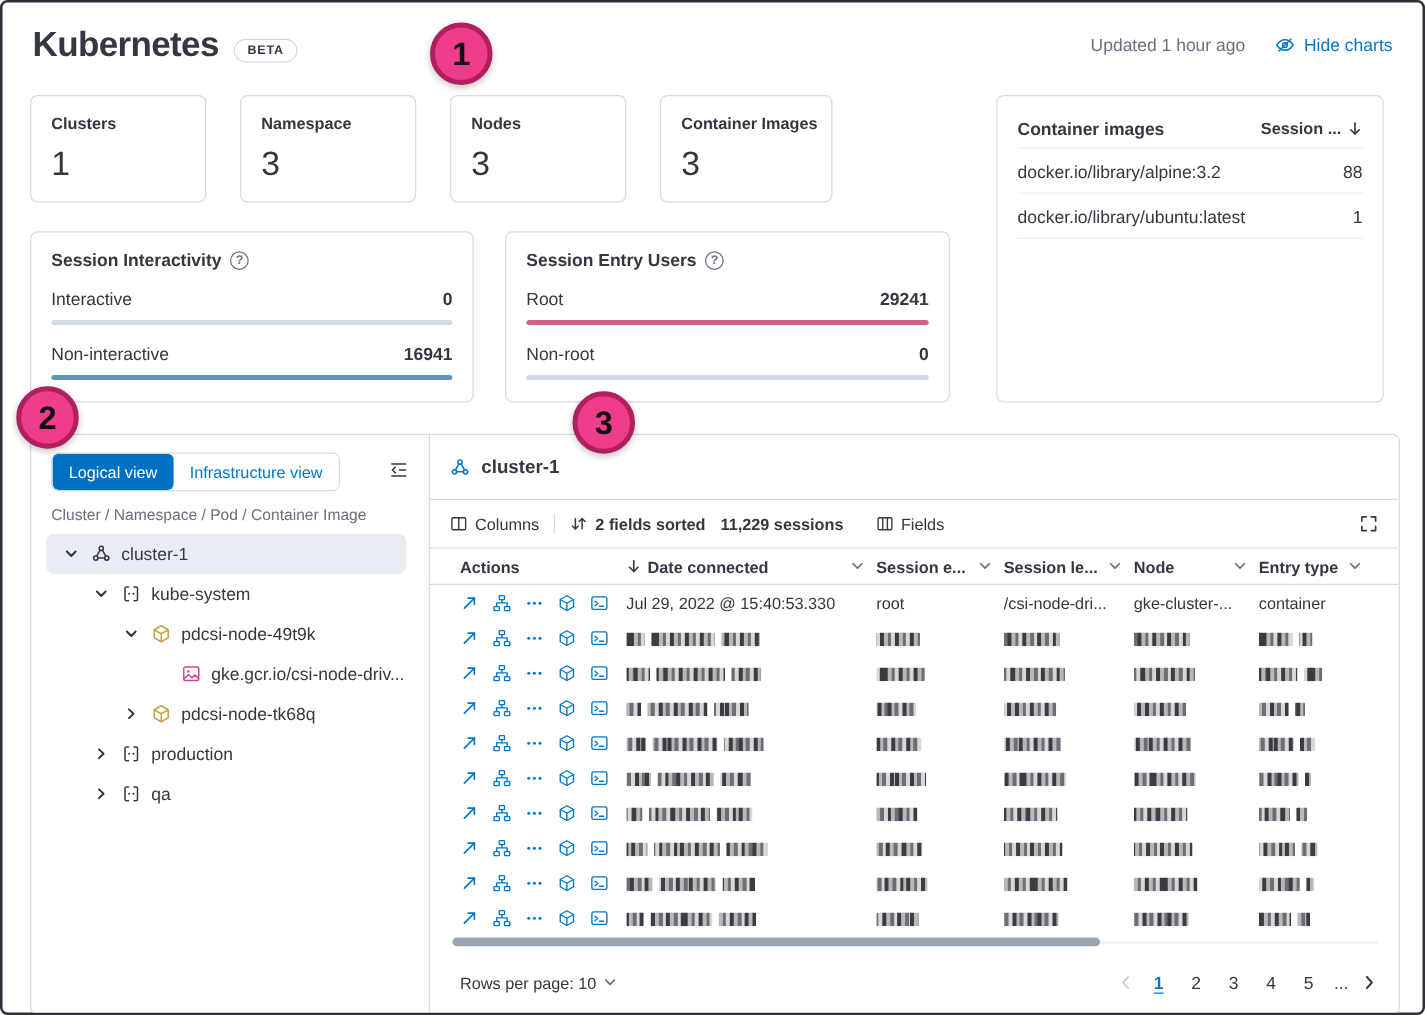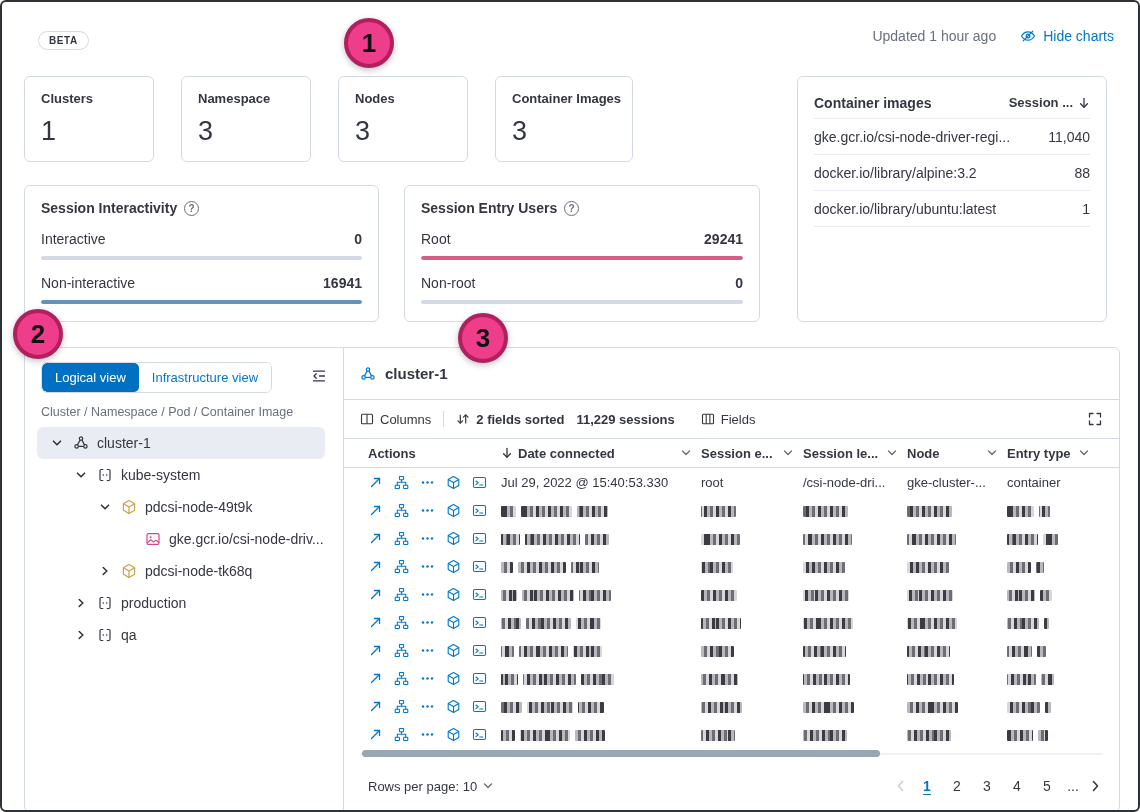--- a/index.html
+++ b/index.html
@@ -15,21 +15,21 @@
   .title { font-size: 28px; font-weight: 700; letter-spacing: -0.5px; }
   .beta { margin-left: 12px; transform: translateY(-8px); font-size: 10px; font-weight: 700;
           letter-spacing: .6px; border: 1px solid #d3dae6; border-radius: 12px; padding: 3px 10px; margin-top: 24px; }
   .header-right { margin-left: auto; display: flex; align-items: center; gap: 24px; }
   .updated { color: #69707d; font-size: 14px; }
   .hide-charts { color: var(--c-link,#0077cc); font-size: 14px; font-weight: 500;
                  display: flex; gap: 7px; align-items: center; cursor: pointer; }
 
   
   .stats-row { position: absolute; left: 22px; top: 74px; display: flex; gap: 27px; }
-  .stat-card { width: 130px; height: 86px; border: 1px solid #d3dae6; border-radius: 6px;
+  .stat-card { width: 141px; height: 86px; border: 1px solid #d3dae6; border-radius: 6px;
                padding: 14px 16px; background: #fff; }
   .stat-card:last-child { width: 138px; }
   .stat-label { font-size: 13px; font-weight: 700; white-space: nowrap; }
   .stat-value { font-size: 27px; margin-top: 10px; }
 
   
   .ci-panel { position: absolute; left: 795px; top: 74px; width: 310px; height: 246px;
               border: 1px solid #d3dae6; border-radius: 6px; padding: 10px 16px; background:#fff; }
   .ci-head { display: flex; justify-content: space-between; align-items: center; height: 32px;
              border-bottom: 1px solid #e9edf3; }
@@ -135,20 +135,21 @@
   .ic { display: inline-flex; }
   .ic svg { display: block; }
   .icon-blue svg { stroke: #0077cc; }
 </style>
 </head>
 <body>
 
 <div class="page">
 
   <header class="header">
+    <h1 class="title">Kubernetes</h1>
     <span class="beta">BETA</span>
     <div class="header-right">
       <span class="updated">Updated 1 hour ago</span>
       <span class="hide-charts">
         <span class="ic">
             <svg width="16" height="16" viewBox="0 0 16 16" fill="none" stroke="#0077cc" stroke-width="1.2" stroke-linecap="round" stroke-linejoin="round">
               <path d="M1.5 8S4 3.8 8 3.8 14.5 8 14.5 8 12 12.2 8 12.2 1.5 8 1.5 8z"></path>
               <circle cx="8" cy="8" r="1.9"></circle>
               <line x1="3.2" y1="12.8" x2="12.8" y2="3.2"></line>
             </svg>
@@ -184,24 +185,20 @@
         <span>Session ...</span>
         <span class="ic">
             <svg width="12" height="12" viewBox="0 0 12 12" fill="none" stroke="#343741" stroke-width="1.3" stroke-linecap="round" stroke-linejoin="round">
               <line x1="6" y1="1.5" x2="6" y2="10"></line>
               <polyline points="2.6,6.8 6,10.2 9.4,6.8"></polyline>
             </svg>
           </span>
       </span>
     </div>
     <div>
-  <div class="ci-row">
-    <span class="ci-name">gke.gcr.io/csi-node-driver-regi...</span>
-    <span class="ci-val">11,040</span>
-  </div>
   <div class="ci-row">
     <span class="ci-name">docker.io/library/alpine:3.2</span>
     <span class="ci-val">88</span>
   </div>
   <div class="ci-row">
     <span class="ci-name">docker.io/library/ubuntu:latest</span>
     <span class="ci-val">1</span>
   </div>
       </div>
   </section>

